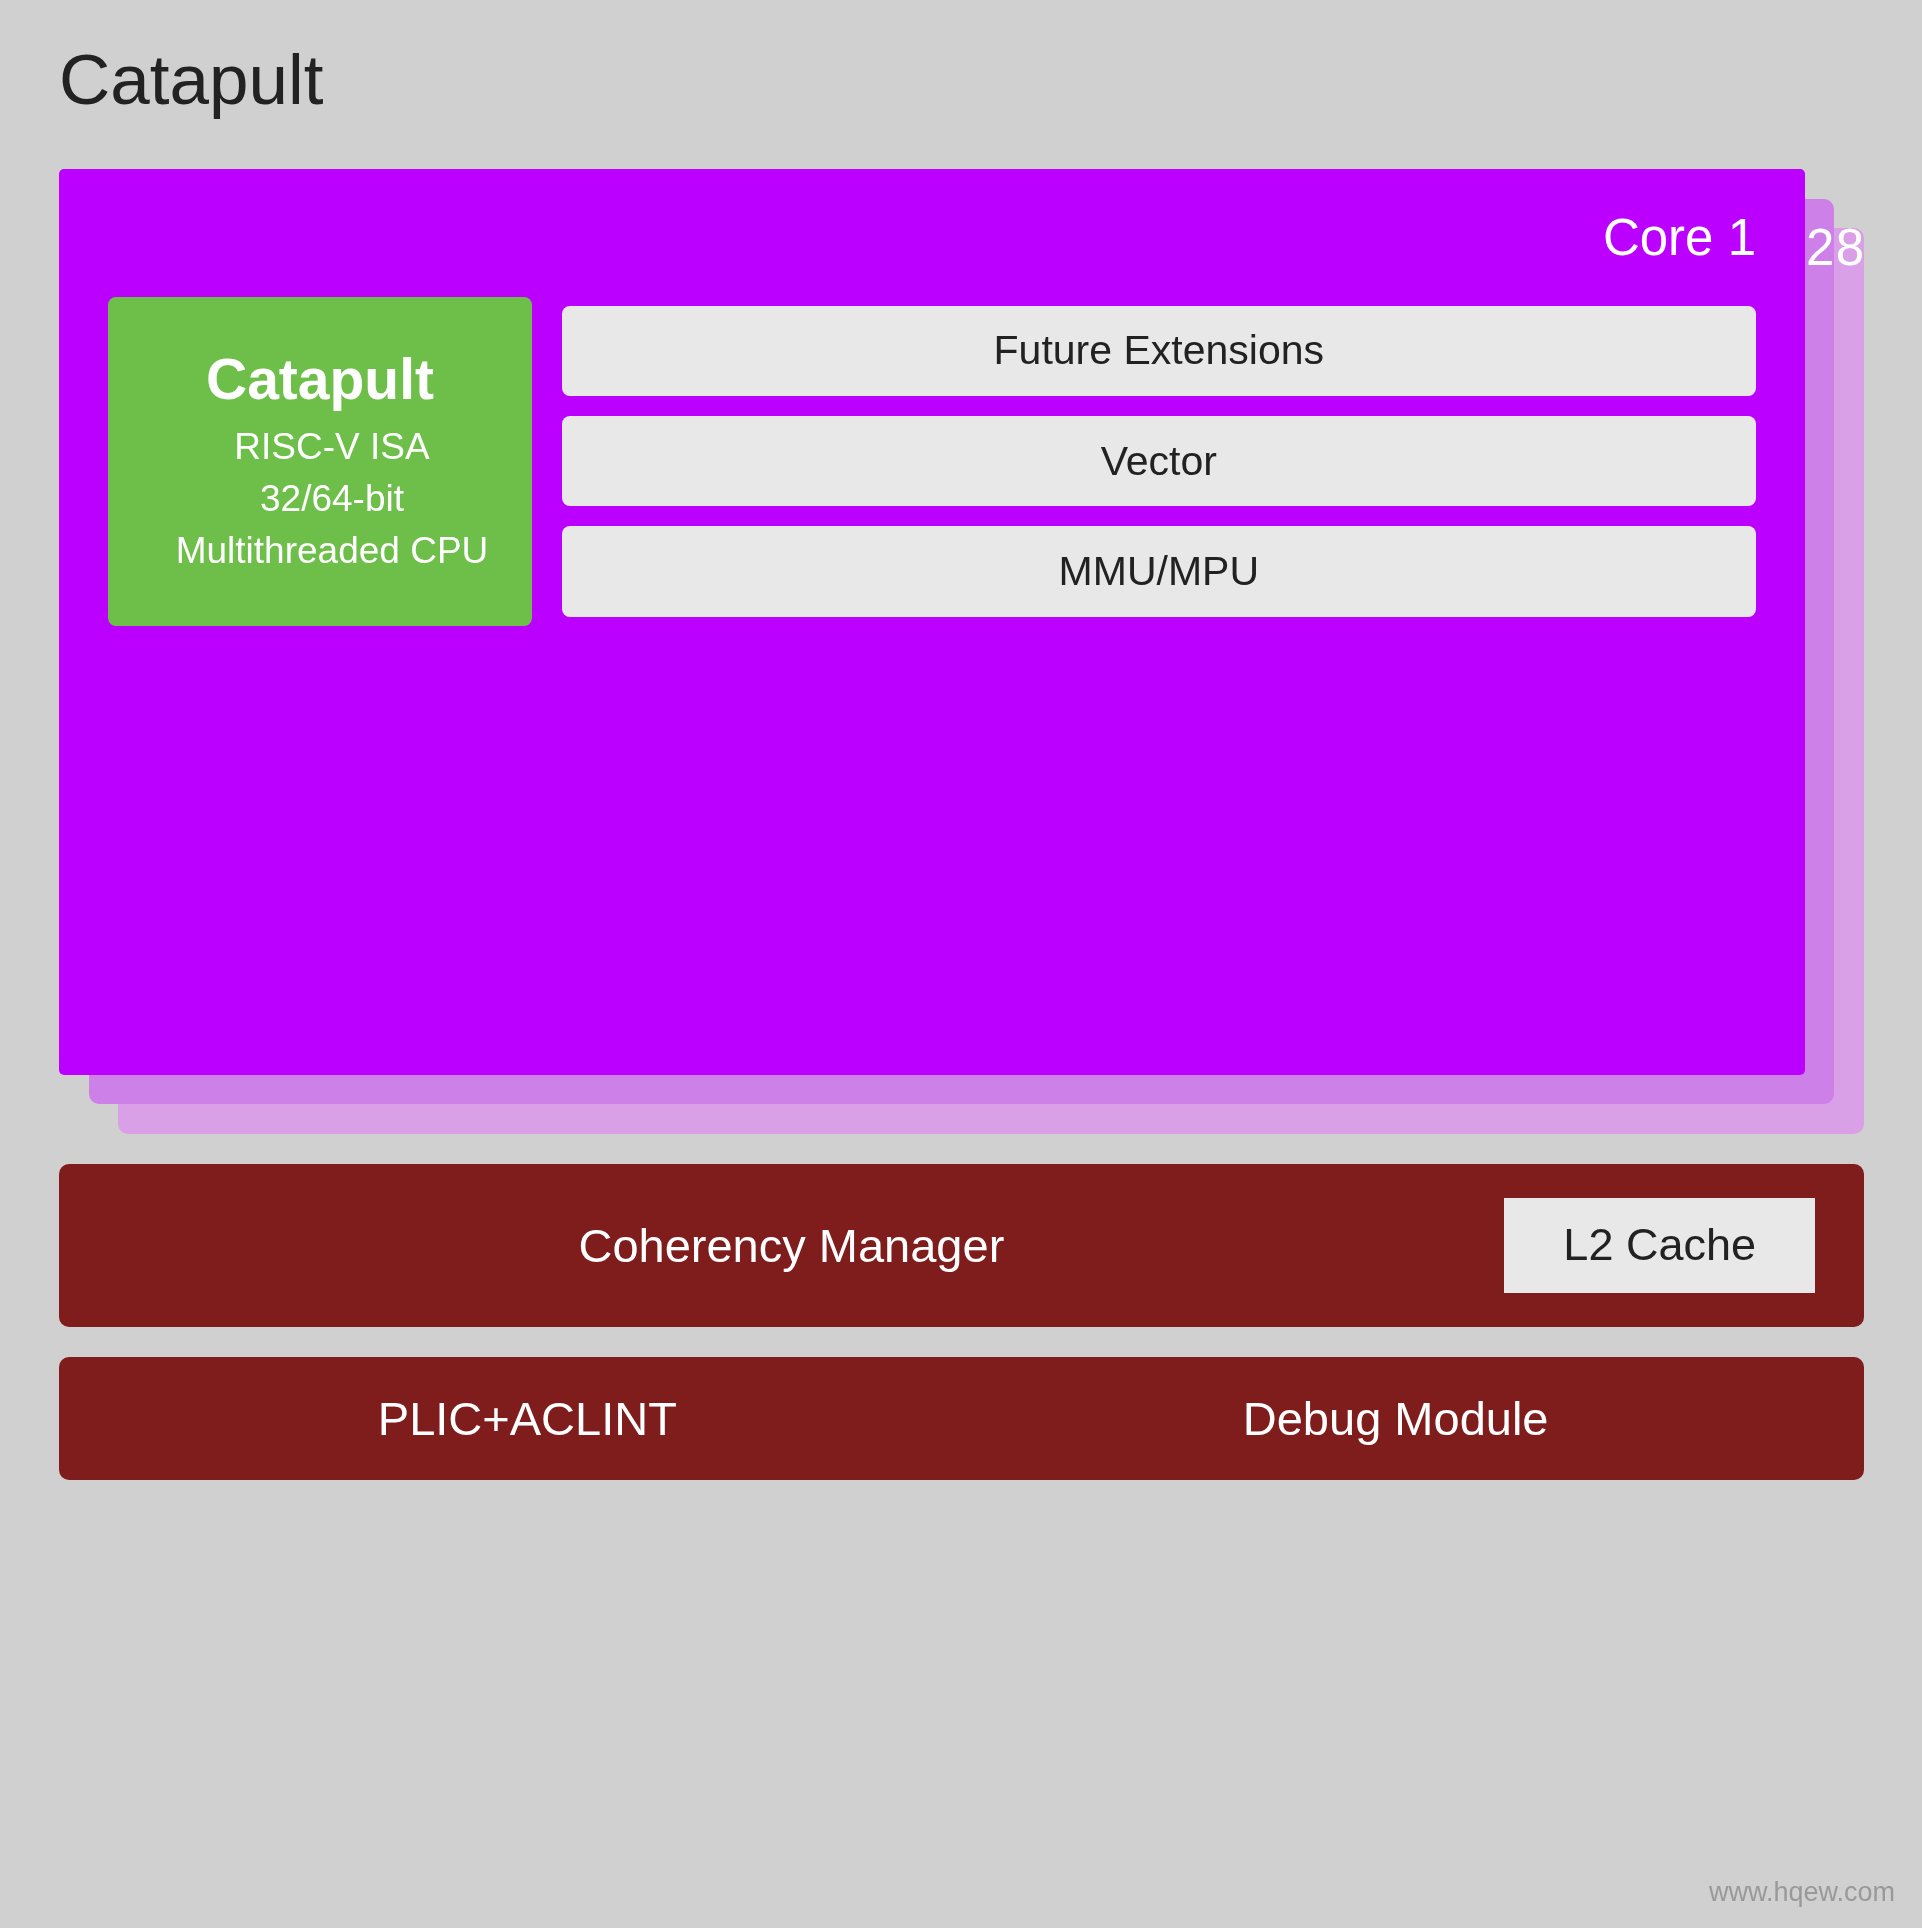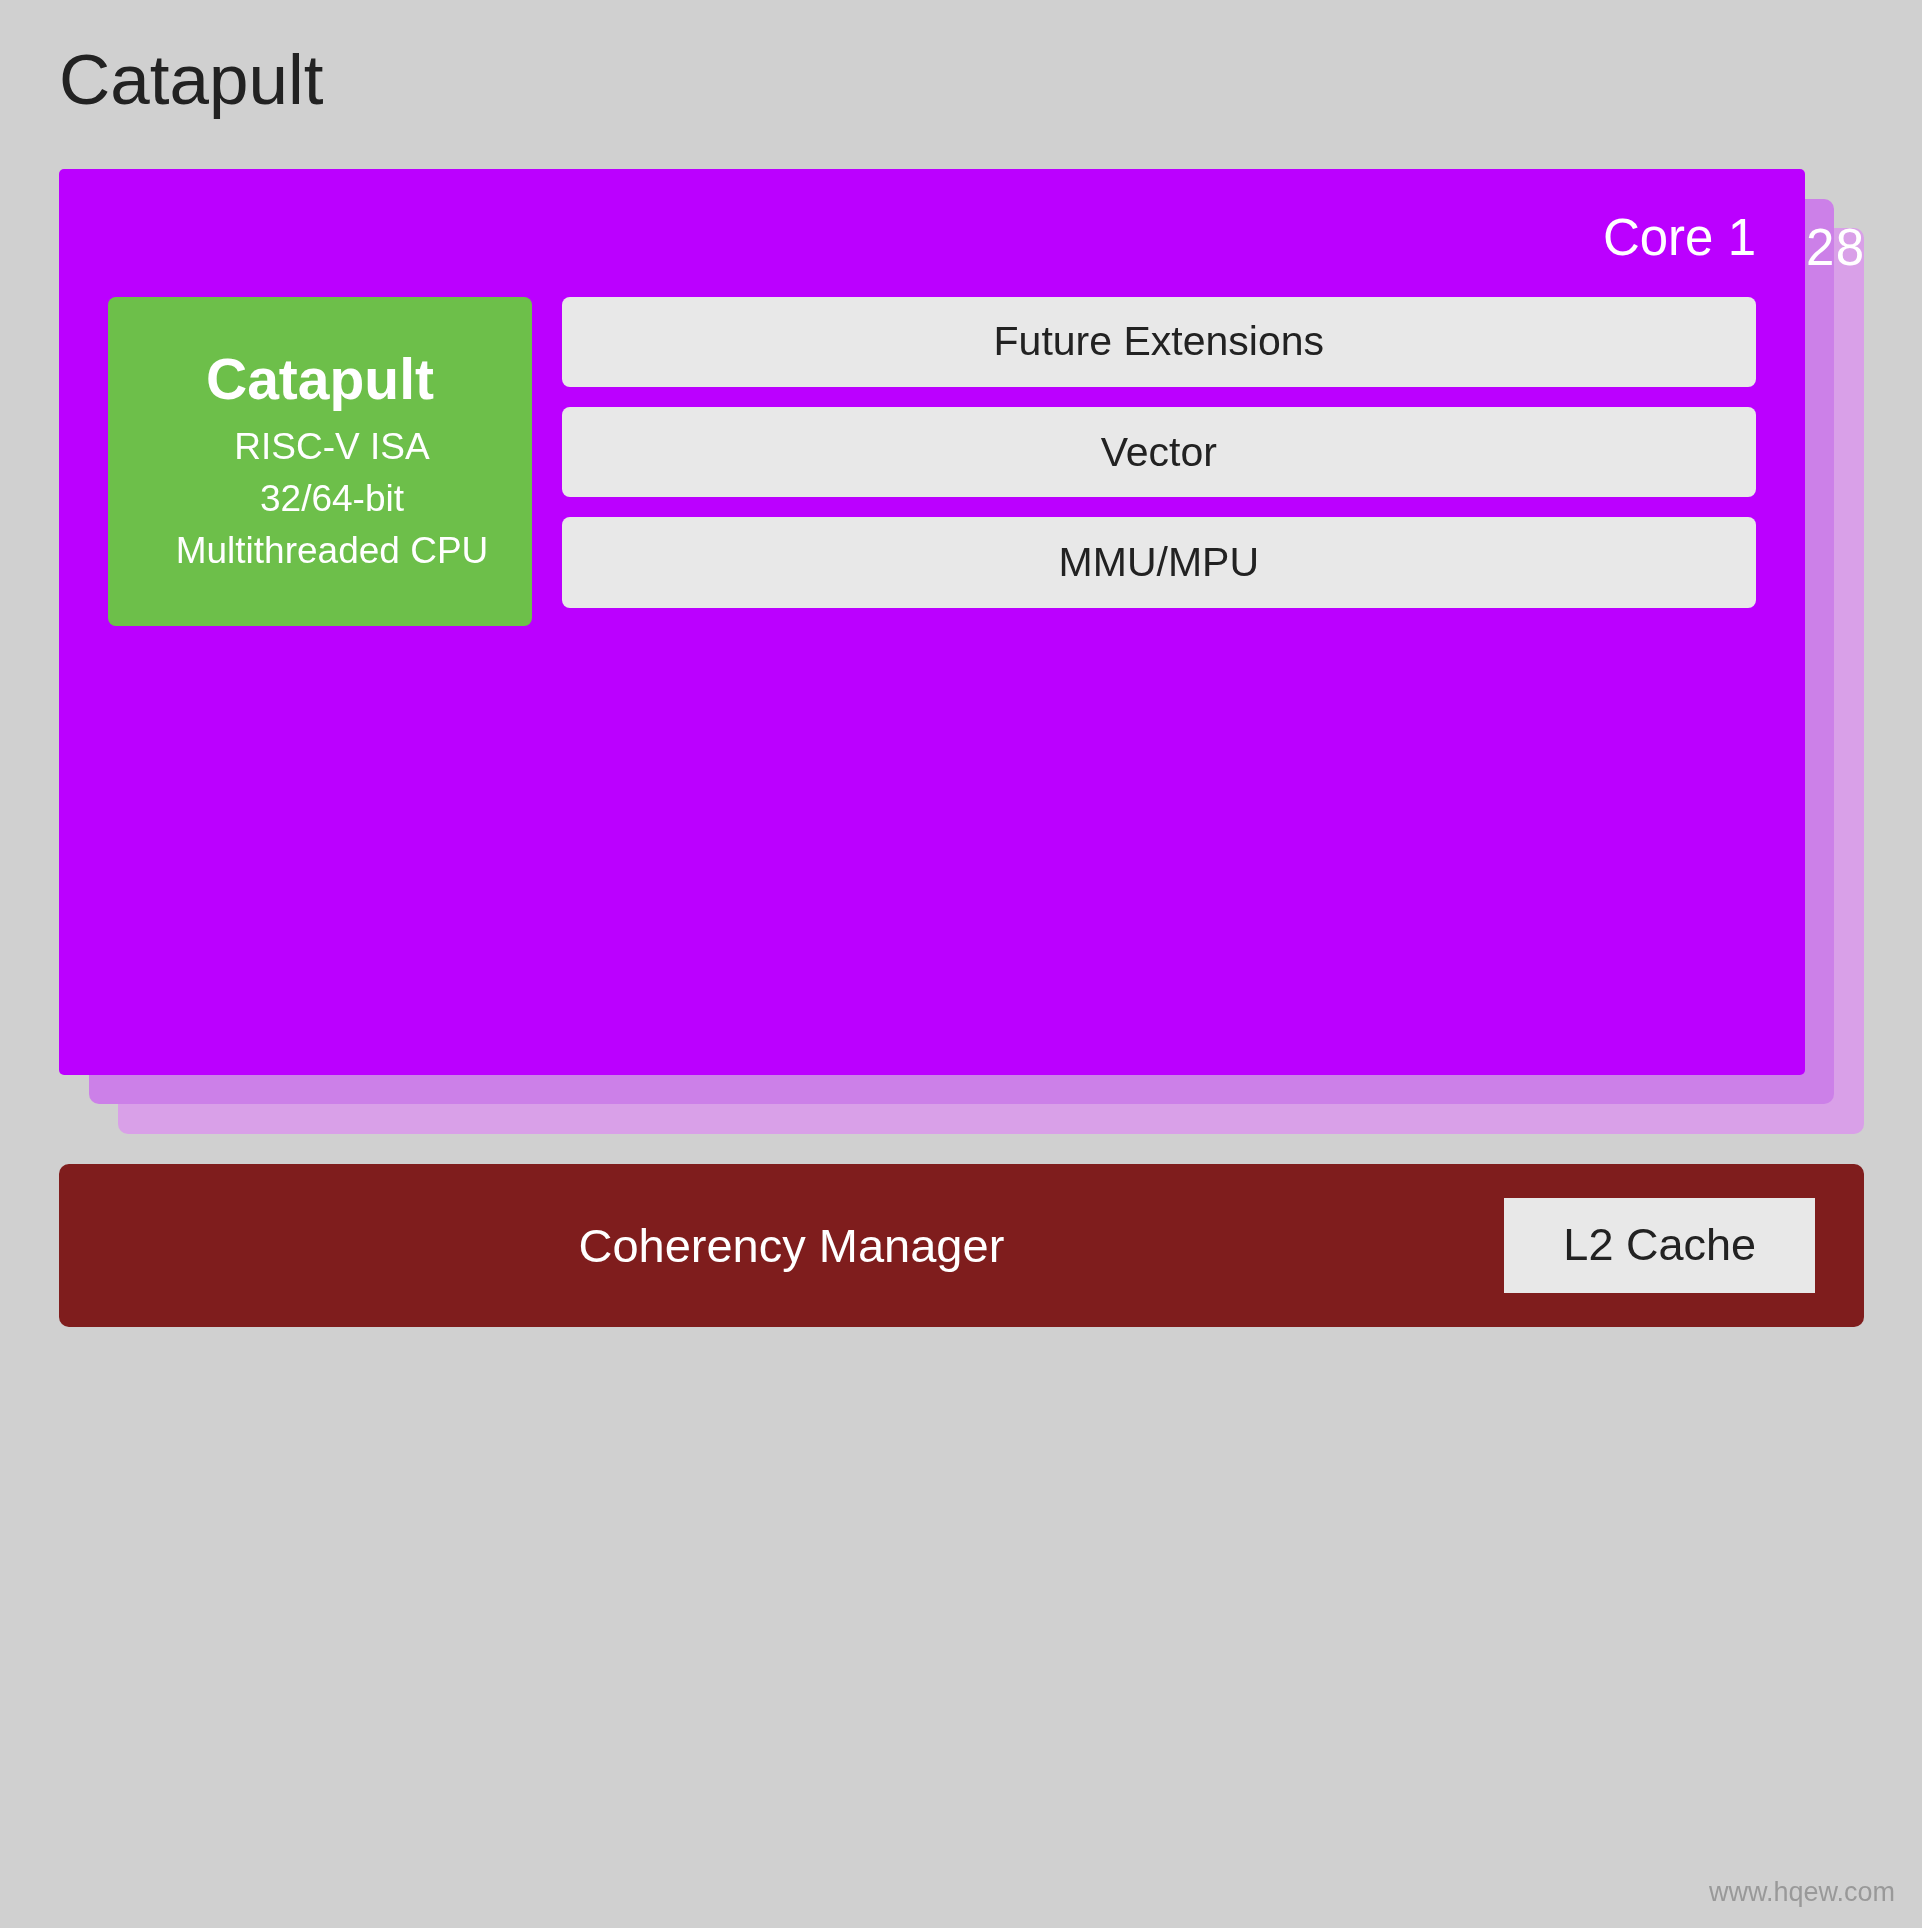--- a/index.html
+++ b/index.html
@@ -128,20 +128,21 @@
       line-height: 1.4;
       margin-left: 24px;
     }
 
     
     .modules-right {
       flex: 1;
       display: flex;
       flex-direction: column;
       gap: 20px;
+      justify-content: center;
     }
 
     .module-box {
       background-color: #e8e8e8;
       border-radius: 7.9px;
       padding: 21.7px 29.6px;
       font-size: 41px;
       text-align: center;
       color: #222;
     }
@@ -259,17 +260,21 @@
       </div>
     </div>
 
   </div>
 
   <div class="gray-section coherency-row">
     <div class="coherency-label">Coherency Manager</div>
     <div class="l2-box">L2 Cache</div>
   </div>
 
+  <div class="gray-section">
+    <div class="plic-box">PLIC+ACLINT</div>
+    <div class="debug-box">Debug Module</div>
+  </div>
 
 </div>
 
 <div class="watermark">www.hqew.com</div>
 
 
 </body></html>

